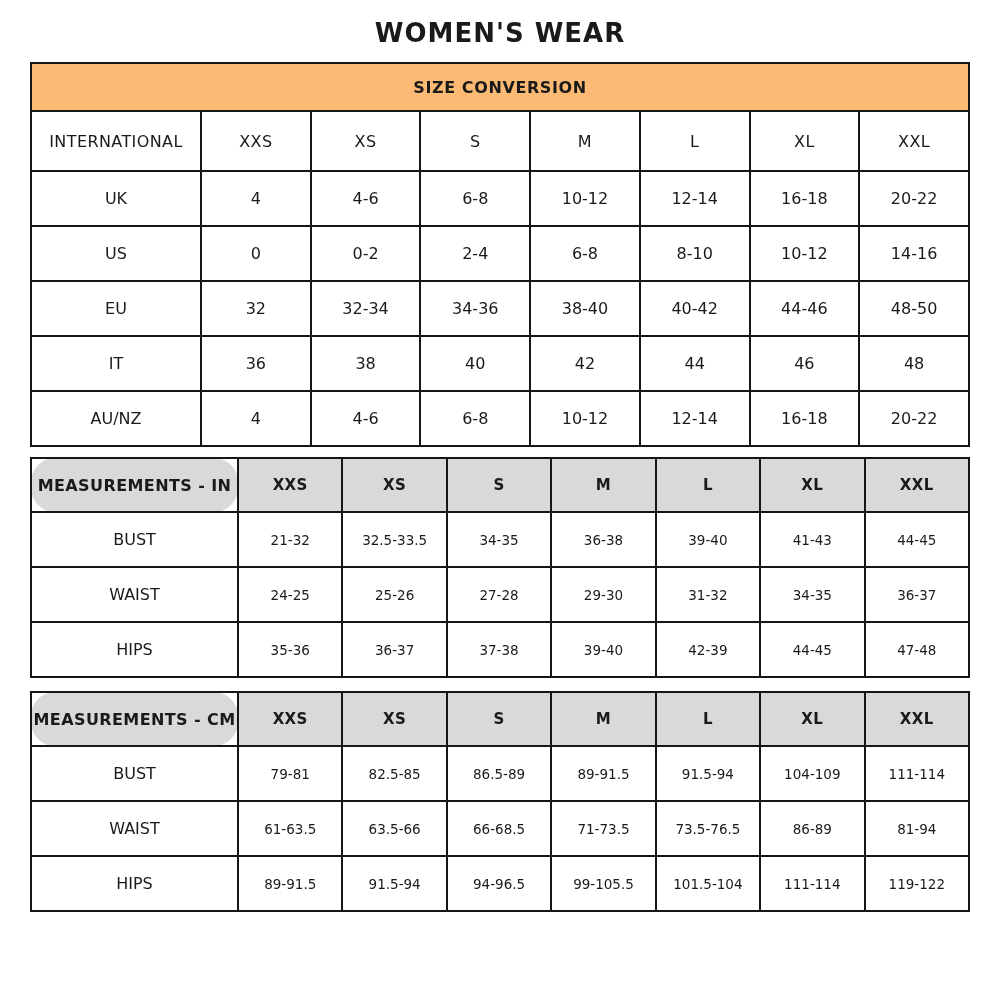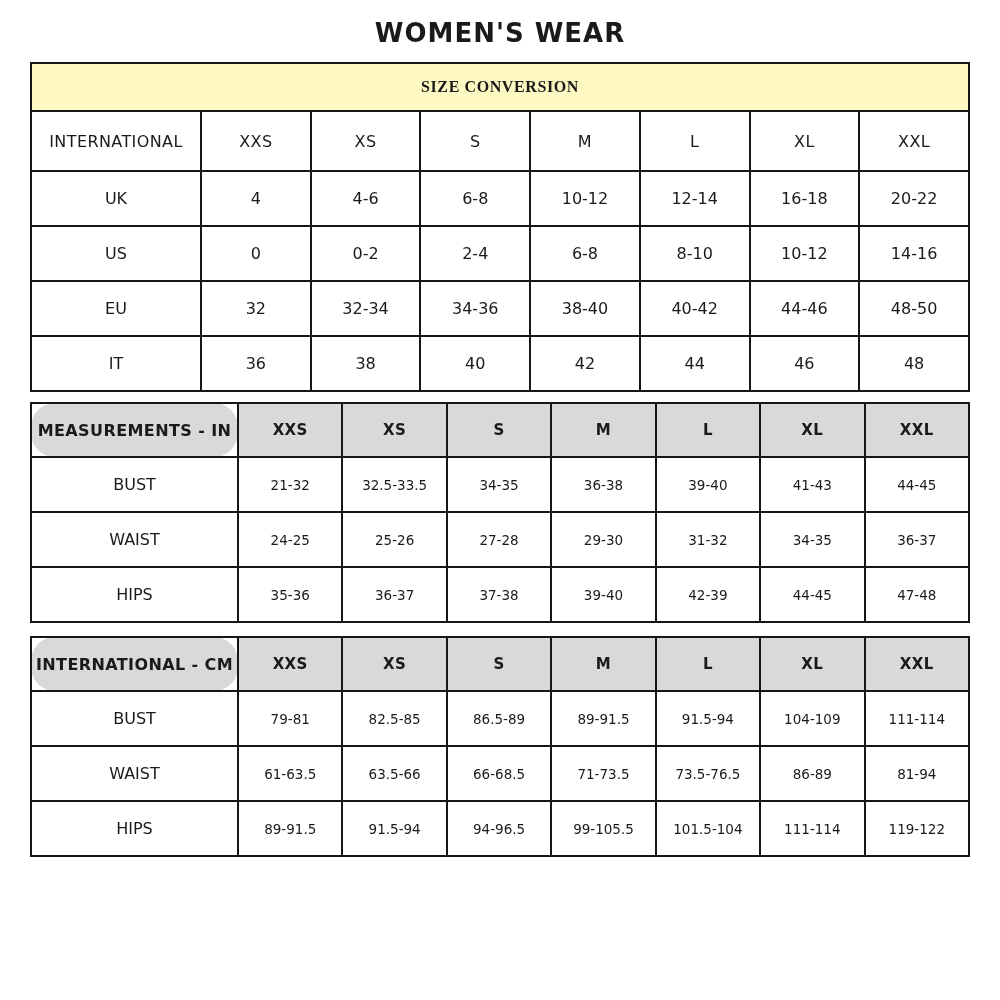--- a/index.html
+++ b/index.html
@@ -29,25 +29,24 @@
     text-align: center;
     vertical-align: middle;
     padding: 0;
     overflow: hidden;
     white-space: nowrap;
   }
   
   .t1 col.label-col { width: 170px; }
   .t1 .caption-row th {
     height: 46px;
-    background: #fef9c3;
+    background: #fdba74;
     font-size: 16px;
     font-weight: 700;
     letter-spacing: 0.6px;
-    font-family: Liberation Serif, serif;
   }
   .t1 .head-row td { height: 58px; font-size: 16px; letter-spacing: 0.4px; }
   .t1 .data-row td { height: 53px; font-size: 16px; }
   
   .tm { margin-top: 10px; }
   .tm col.label-col { width: 207px; }
   .tm .head-row td {
     height: 52px;
     background: #d9d9d9;
     font-weight: 700;
@@ -124,20 +123,30 @@
       <tr class="data-row">
         <td class="row-label">IT</td>
         <td>36</td>
         <td>38</td>
         <td>40</td>
         <td>42</td>
         <td>44</td>
         <td>46</td>
         <td>48</td>
       </tr>
+      <tr class="data-row">
+        <td class="row-label">AU/NZ</td>
+        <td>4</td>
+        <td>4-6</td>
+        <td>6-8</td>
+        <td>10-12</td>
+        <td>12-14</td>
+        <td>16-18</td>
+        <td>20-22</td>
+      </tr>
     </tbody>
   </table>
 
   <table class="tm t2">
     <colgroup>
       <col class="label-col">
         <col>
         <col>
         <col>
         <col>
@@ -195,21 +204,21 @@
         <col>
         <col>
         <col>
         <col>
         <col>
         <col>
         <col>
     </colgroup>
     <tbody>
       <tr class="head-row">
-        <td class="row-label">INTERNATIONAL - CM</td>
+        <td class="row-label">MEASUREMENTS - CM</td>
         <td>XXS</td>
         <td>XS</td>
         <td>S</td>
         <td>M</td>
         <td>L</td>
         <td>XL</td>
         <td>XXL</td>
       </tr>
       <tr class="data-row">
         <td class="row-label">BUST</td>

